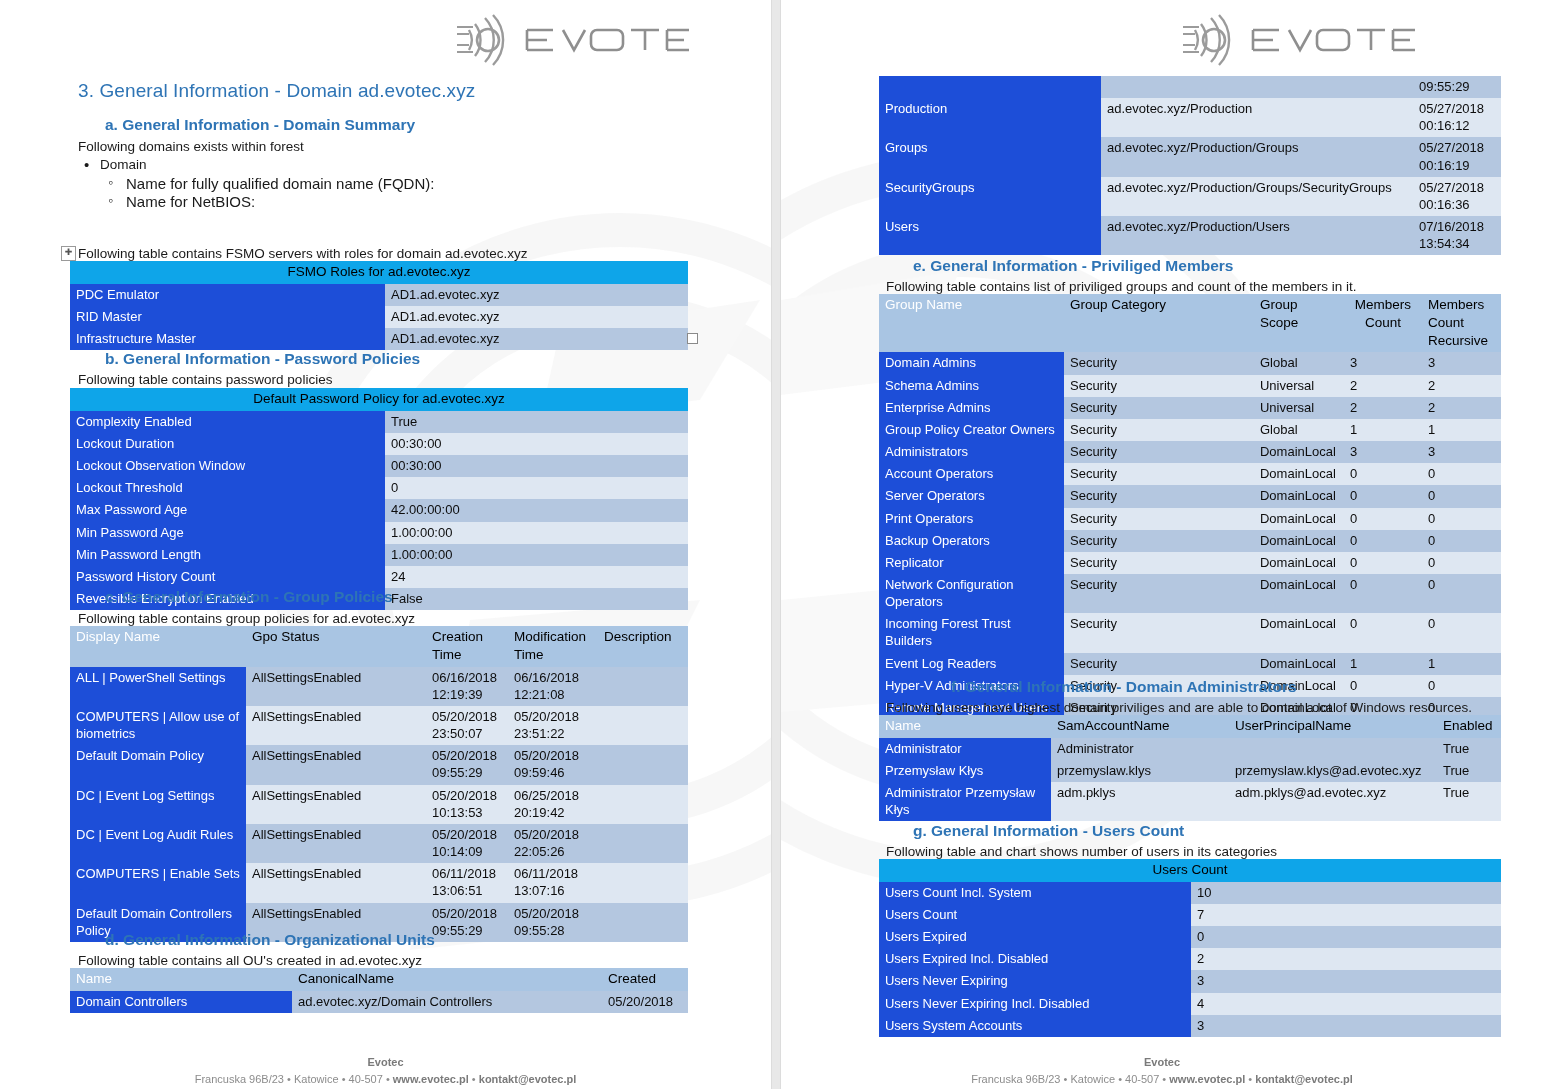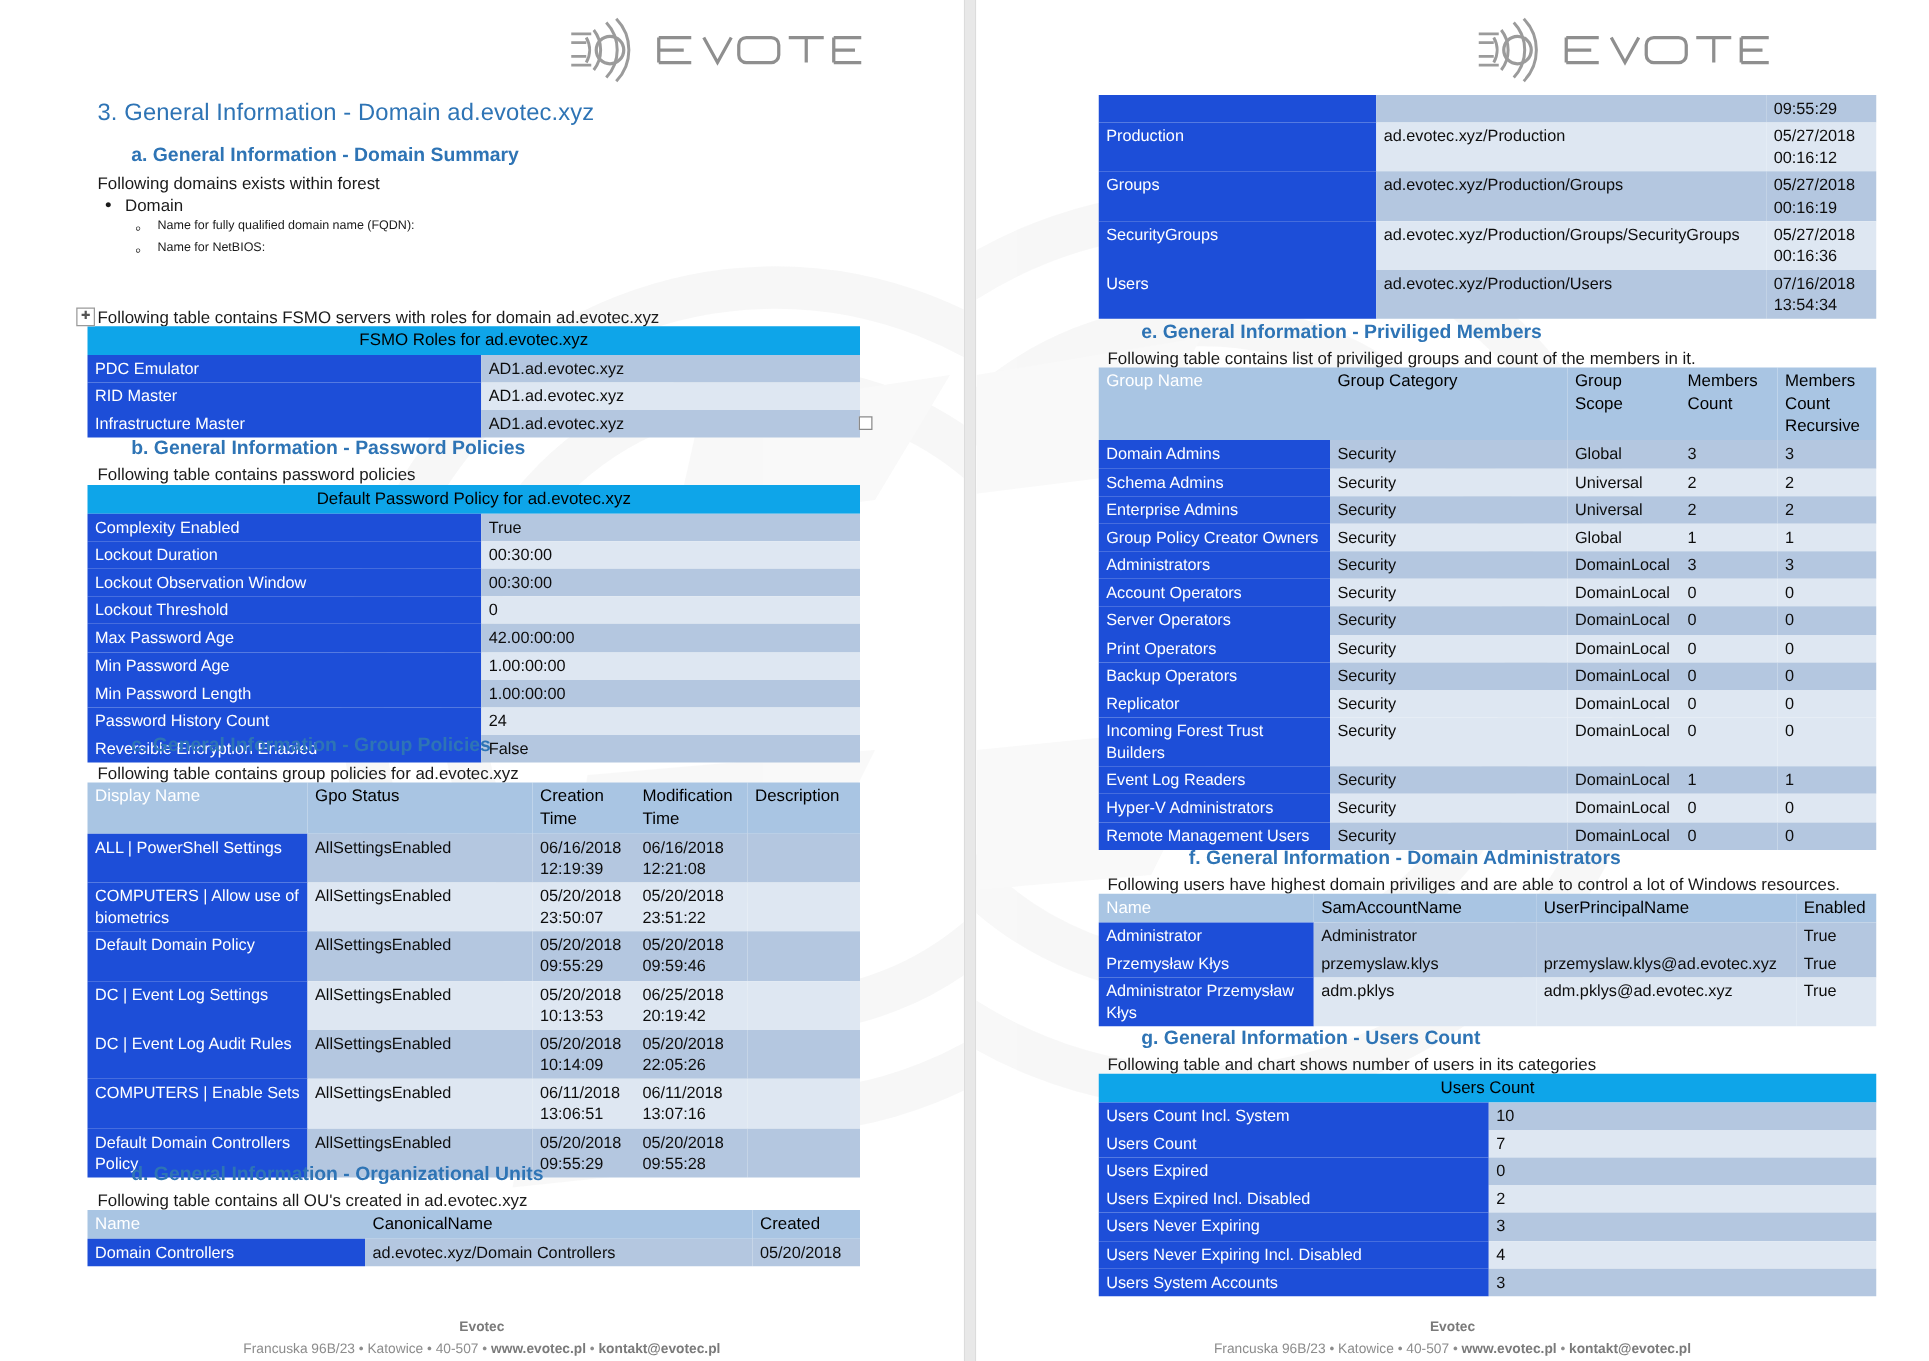--- a/index.html
+++ b/index.html
@@ -32,21 +32,21 @@
     font-size:19px;font-weight:400;color:#2E74B5;
     margin:0;padding:0;letter-spacing:.1px;
   }
   h3.h-sub{
     font-size:15.5px;font-weight:700;color:#2E74B5;
     margin:0;padding:0;
   }
   .para{font-size:13.5px;color:#1a1a1a;margin:0;line-height:1.3;}
   .bullet-l1{font-size:13.5px;margin:0;padding-left:22px;position:relative;line-height:1.35;}
   .bullet-l1:before{content:"\2022";position:absolute;left:6px;top:-1px;font-size:15px;}
-  .bullet-l2{font-size:10px;margin:0;padding-left:48px;position:relative;line-height:1.35;}
+  .bullet-l2{font-size:15px;margin:0;padding-left:48px;position:relative;line-height:1.35;}
   .bullet-l2:before{content:"\25E6";position:absolute;left:30px;top:-1px;font-size:14px;}
 
   table.doc{border-collapse:collapse;table-layout:fixed;font-size:13px;}
   table.doc td,table.doc th{
     padding:2px 6px 3px 6px;vertical-align:top;line-height:1.32;
     border:0;font-weight:400;
   }
   
   .band{background:#0ea5e9;color:#000;text-align:center;font-weight:700;font-size:13.5px;}
   
@@ -414,21 +414,21 @@
             <col style="width:190px">
             <col style="width:90px">
             <col style="width:78px">
             <col style="width:79px">
           </colgroup>
         <thead>
           <tr class="colhdr">
             <th class="first" style="text-align:left">Group Name</th>
             <th style="text-align:left">Group Category</th>
             <th style="text-align:left;width:90px">Group Scope</th>
-            <th style="text-align:left">Members Count</th>
+            <th style="text-align:center">Members Count</th>
             <th style="text-align:left">Members Count Recursive</th>
           </tr>
         </thead>
         <tbody>
           <tr>
               <td class="c1">Domain Admins</td>
               <td class="d-odd">Security</td>
               <td class="d-odd">Global</td>
               <td class="d-odd">3</td>
               <td class="d-odd">3</td>
@@ -488,20 +488,27 @@
               <td class="d-odd">DomainLocal</td>
               <td class="d-odd">0</td>
               <td class="d-odd">0</td>
             </tr>
           <tr>
               <td class="c1">Replicator</td>
               <td class="d-even">Security</td>
               <td class="d-even">DomainLocal</td>
               <td class="d-even">0</td>
               <td class="d-even">0</td>
+            </tr>
+          <tr>
+              <td class="c1">Network Configuration Operators</td>
+              <td class="d-odd">Security</td>
+              <td class="d-odd">DomainLocal</td>
+              <td class="d-odd">0</td>
+              <td class="d-odd">0</td>
             </tr>
           <tr>
               <td class="c1">Incoming Forest Trust Builders</td>
               <td class="d-even">Security</td>
               <td class="d-even">DomainLocal</td>
               <td class="d-even">0</td>
               <td class="d-even">0</td>
             </tr>
           <tr>
               <td class="c1">Event Log Readers</td>

